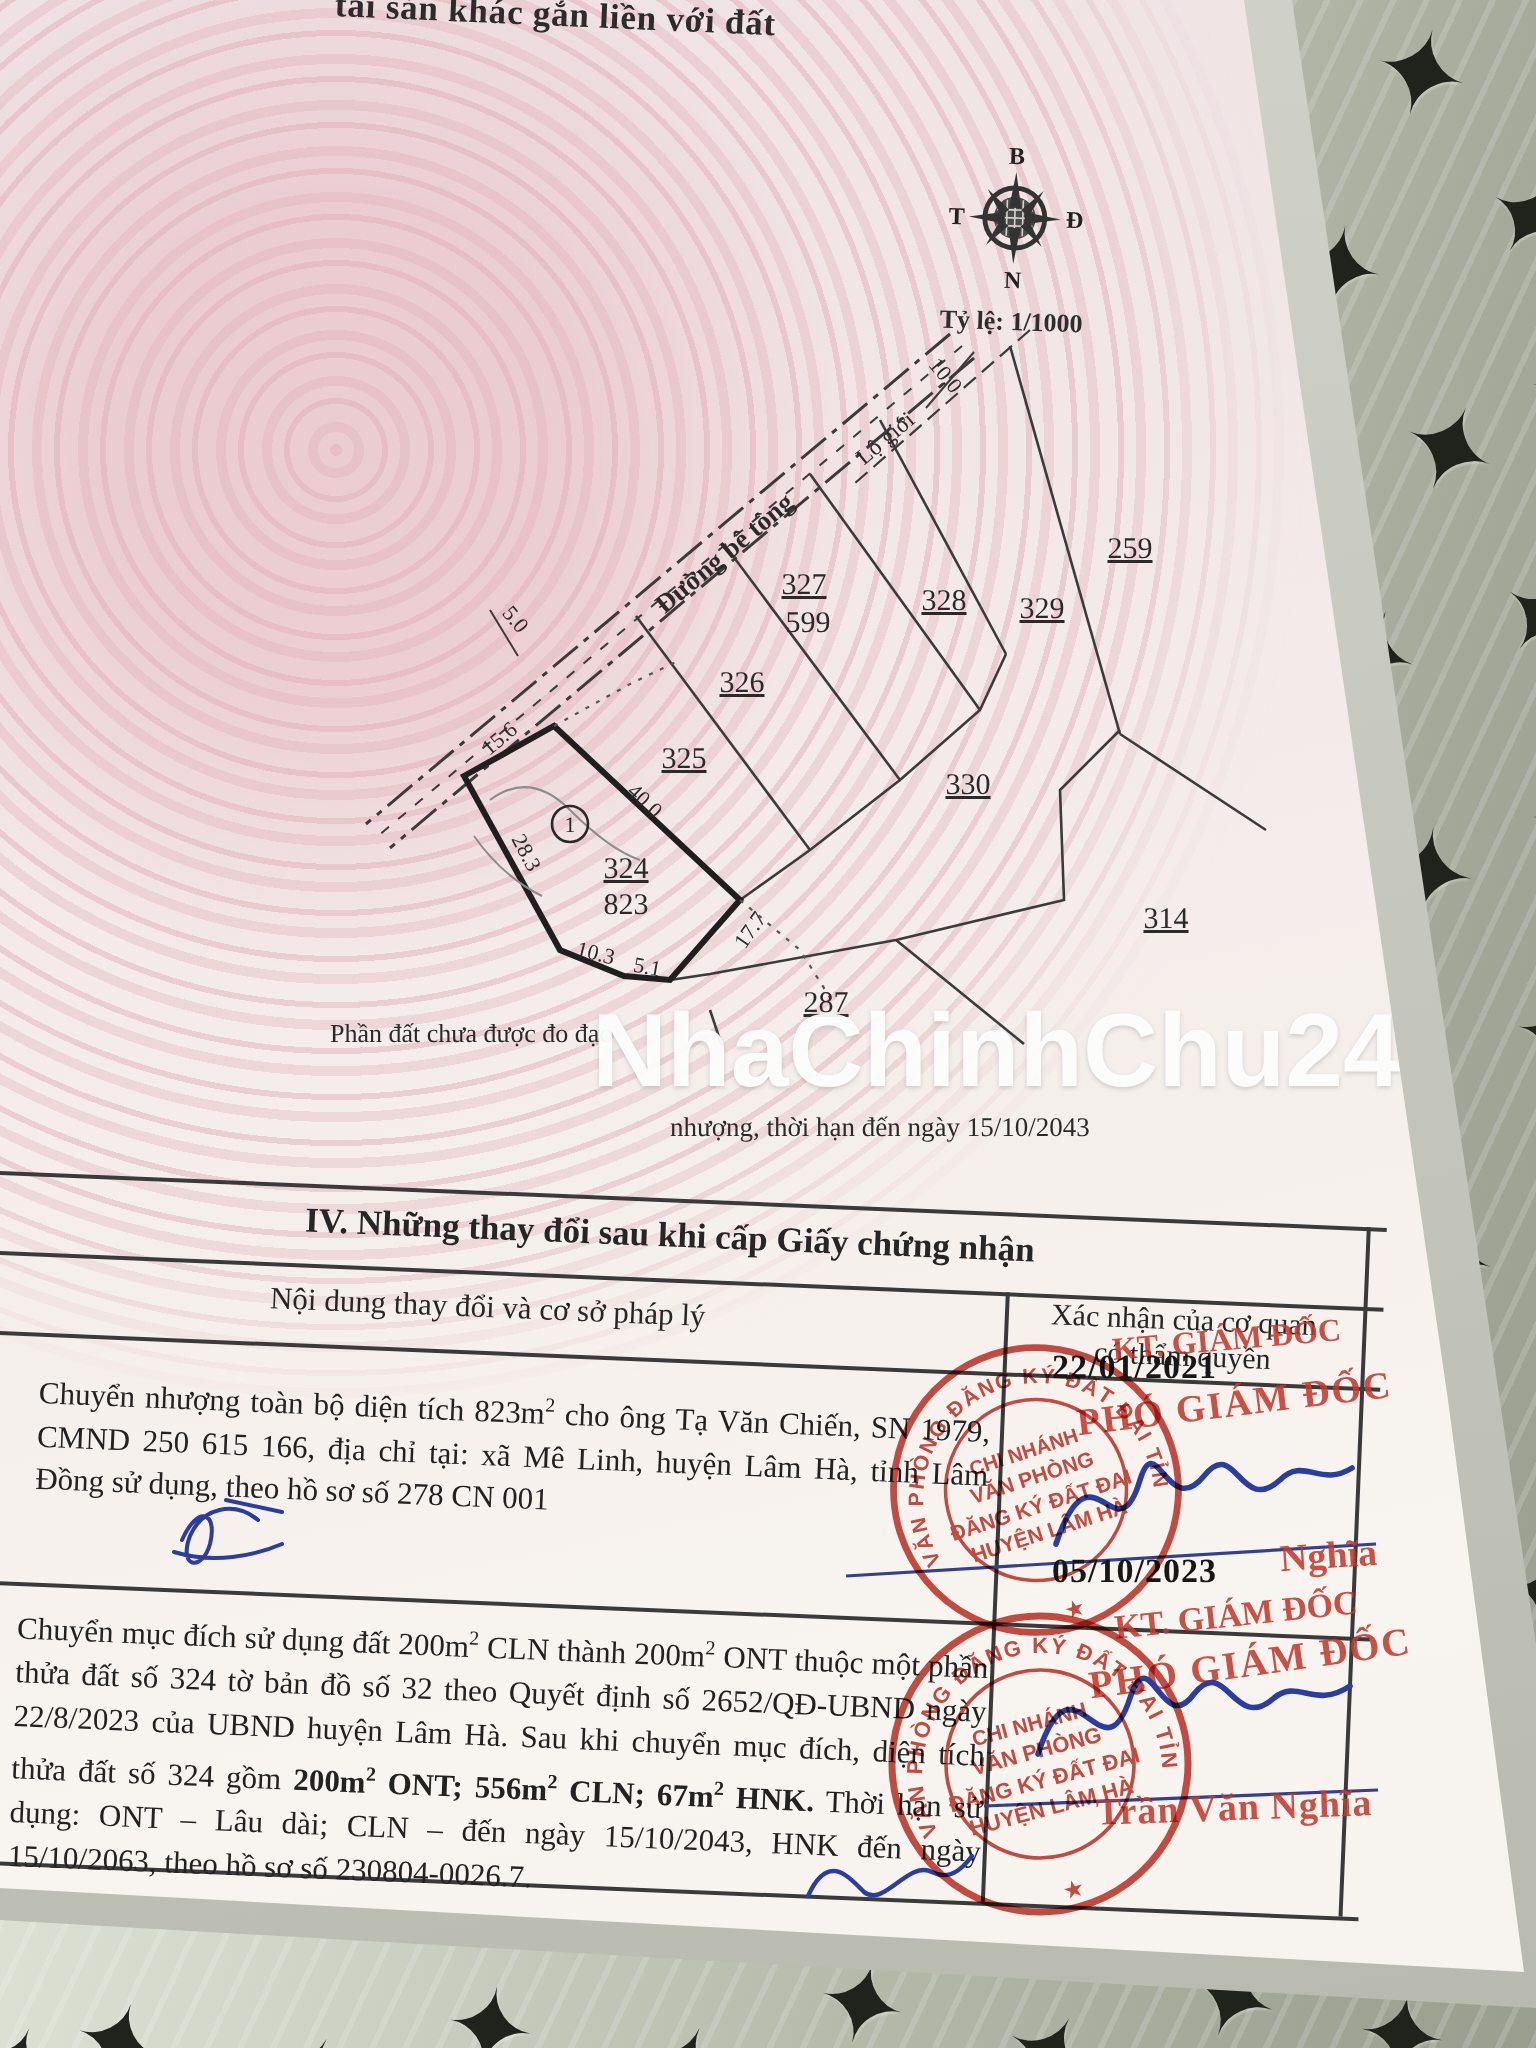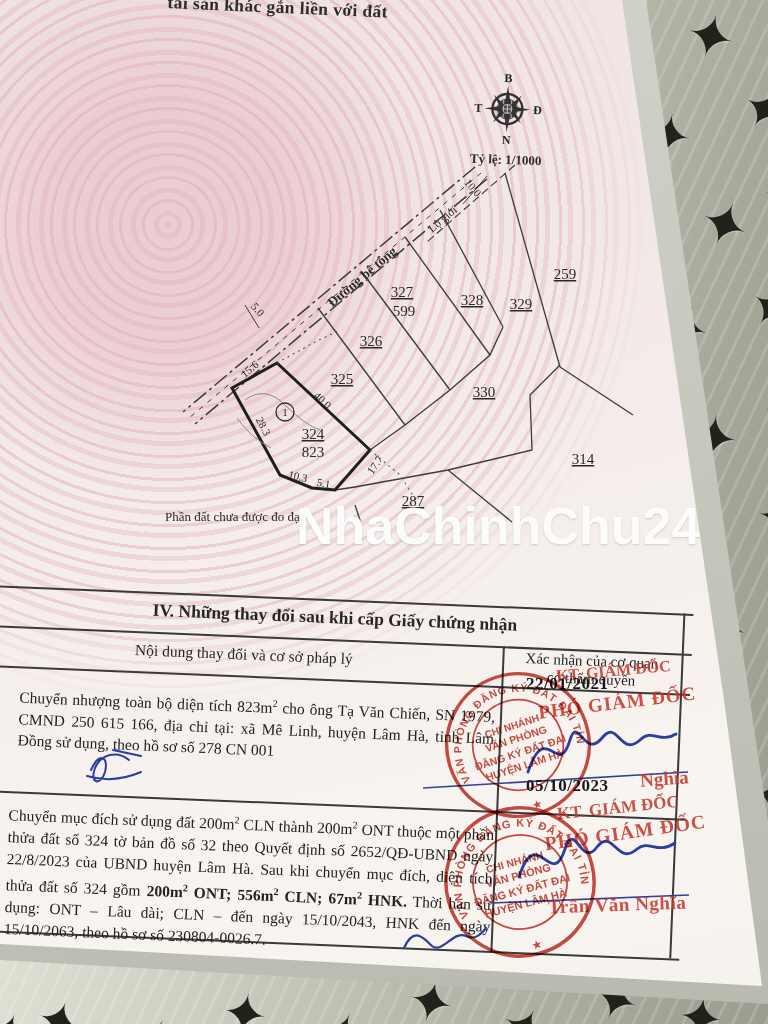--- a/index.html
+++ b/index.html
@@ -191,20 +191,21 @@
         <text x="85" y="268" transform="rotate(62 85 268)">28.3</text>
         <text x="145" y="243" transform="rotate(43 145 243)">40.0</text>
         <text x="122" y="320" transform="rotate(14 122 320)">10.3</text>
         <text x="148" y="327" transform="rotate(10 148 327)">5.1</text>
         <text x="203" y="307" transform="rotate(-55 203 307)">17.7</text>
         <text x="295" y="30" transform="rotate(50 295 30)">10.0</text>
       </g>
     </svg>
 
     <div class="note1">Phần đất chưa được đo đạc</div>
+    <div class="noteline" style="left:335px;top:556px;">nhượng, thời hạn đến ngày 15/10/2043</div>
 
     <div class="wm">NhaChinhChu247</div>
 
     <div class="tbl">
       <div class="hl" style="top:0;"></div>
       <div class="hl" style="top:40px;"></div>
       <div class="hl" style="top:80px;"></div>
       <div class="hl" style="top:205px;"></div>
       <div class="hl" style="top:345px;"></div>
       <div class="vl" style="left:517px;top:40px;height:305px;"></div>

